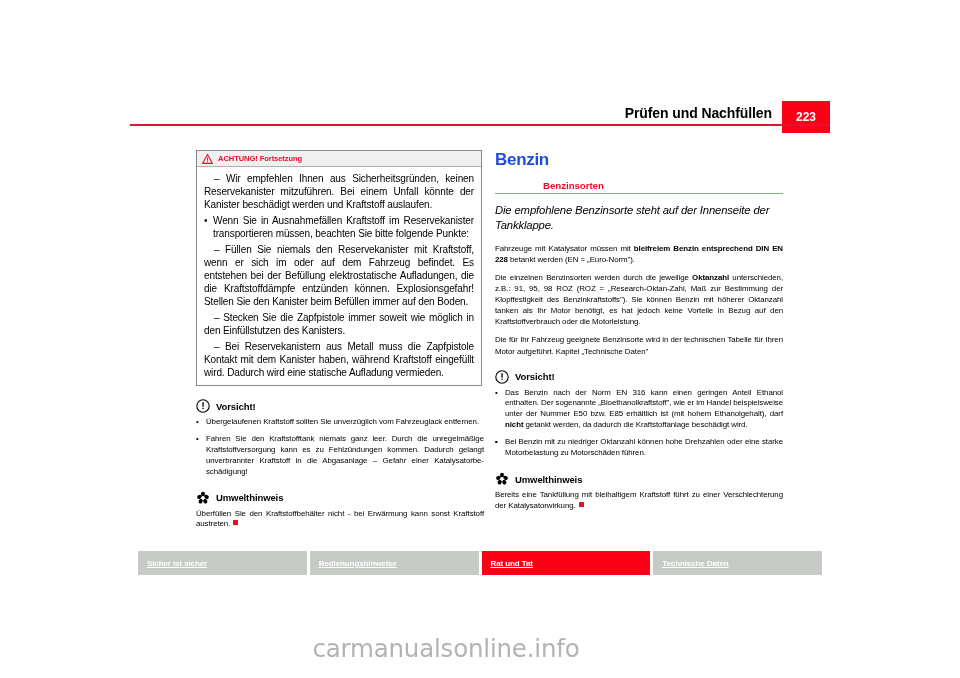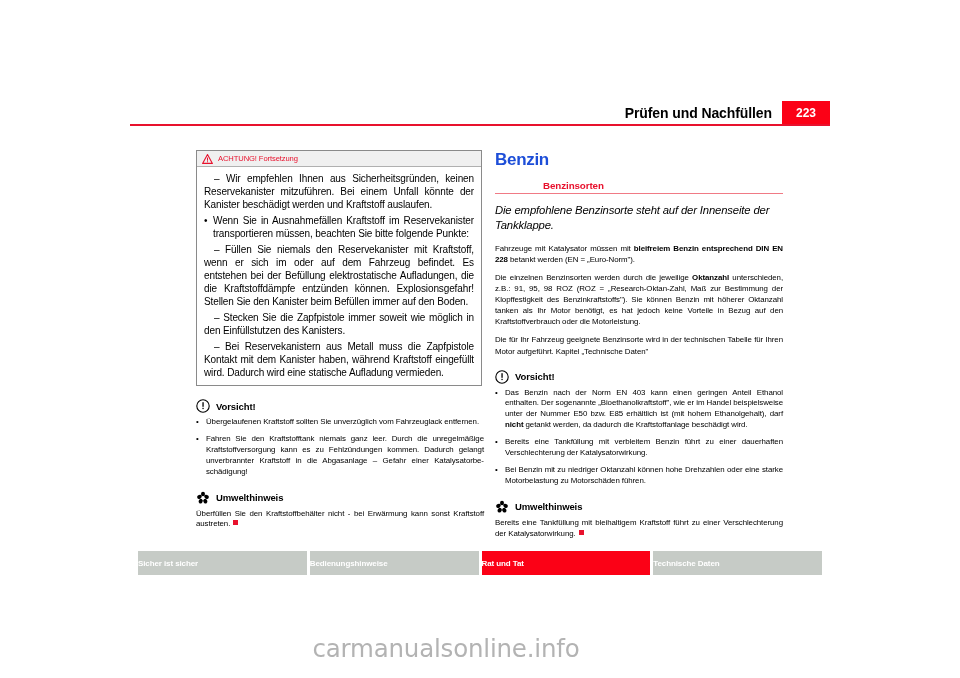--- a/index.html
+++ b/index.html
@@ -47,21 +47,21 @@
     font-weight: bold;
     letter-spacing: -0.1px;
     color: #000;
     white-space: nowrap;
   }
   .header-pageno {
     position: absolute;
     right: 0px;
     top: -2px;
     width: 48px;
-    height: 24px;
+    height: 32px;
     background: #fb0116;
     color: #ffffff;
     font-size: 12px;
     font-weight: bold;
     display: flex;
     align-items: center;
     justify-content: center;
   }
 
   
@@ -86,21 +86,21 @@
     padding: 3px 5px 3px 5px;
     display: flex;
     align-items: center;
     gap: 5px;
     height: 16px;
     box-sizing: border-box;
   }
   .warn-tri { flex: 0 0 auto; display: block; }
   .warnbox-head-label {
     font-size: 7.6px;
-    font-weight: normal;
+    font-weight: bold;
     color: #e8112d;
     letter-spacing: -0.1px;
   }
   .warnbox-body {
     padding: 5px 7px 6px 7px;
   }
   .warnbox-body p {
     margin: 0 0 3px 0;
     font-size: 10px;
     font-weight: normal;
@@ -199,21 +199,23 @@
   }
   .navtab {
     flex: 1 1 0;
     background: #c6cbc6;
     color: #ffffff;
     font-size: 8px;
     font-weight: bold;
     letter-spacing: -0.1px;
     display: flex;
     align-items: center;
+    padding-left: 9px;
     box-sizing: border-box;
+    text-decoration: underline;
   }
   .navtab.active { background: #fb0116; }
 
   
   .watermark {
     position: absolute;
     left: 0;
     top: 634px;
     width: 892px;
     text-align: center;
@@ -301,22 +303,22 @@
 
     <div class="note">
       <div class="note-head">
         <svg width="14" height="14" viewBox="0 0 14 14">
           <circle cx="7" cy="7" r="6.2" fill="none" stroke="#000" stroke-width="1.1"></circle>
           <rect x="6.4" y="3.2" width="1.3" height="4.6" fill="#000"></rect>
           <rect x="6.4" y="8.8" width="1.3" height="1.3" fill="#000"></rect>
         </svg>
         <span class="note-title">Vorsicht!</span>
       </div>
-      <p class="has-bullet"><span class="bul">•</span><span><span>Das Benzin nach der Norm EN 403 kann einen geringen Anteil Ethanol enthalten. Der sogenannte „Bioethanolkraftstoff", wie er im Handel beispielsweise unter der Nummer E50 bzw. E85 erhältlich ist (mit hohem Ethanolgehalt), darf </span><b>nicht</b><span> getankt werden, da dadurch die Kraftstoffanlage beschädigt wird.</span></span></p>
-      <p class="has-bullet"><span class="bul">•</span><span><span>Bereits eine Tankfüllung mit verbleitem Benzin führt zu einer dauerhaften Verschlechterung der Katalysatorwirkung.</span></span></p>
+      <p class="has-bullet"><span class="bul">•</span><span><span>Das Benzin nach der Norm EN 316 kann einen geringen Anteil Ethanol enthalten. Der sogenannte „Bioethanolkraftstoff", wie er im Handel beispielsweise unter der Nummer E50 bzw. E85 erhältlich ist (mit hohem Ethanolgehalt), darf </span><b>nicht</b><span> getankt werden, da dadurch die Kraftstoffanlage beschädigt wird.</span></span></p>
+      <p class="has-bullet"><span class="bul">•</span></p>
       <p class="has-bullet"><span class="bul">•</span><span><span>Bei Benzin mit zu niedriger Oktanzahl können hohe Drehzahlen oder eine starke Motorbelastung zu Motorschäden führen.</span></span></p>
     </div>
 
     <div class="note">
       <div class="note-head">
         <svg width="14" height="14" viewBox="0 0 14 14">
           <g fill="#000">
             <ellipse cx="7" cy="3.1" rx="2.0" ry="2.4"></ellipse>
             <ellipse cx="3.5" cy="5.9" rx="2.4" ry="2.0" transform="rotate(-20 3.5 5.9)"></ellipse>
             <ellipse cx="10.5" cy="5.9" rx="2.4" ry="2.0" transform="rotate(20 10.5 5.9)"></ellipse>

